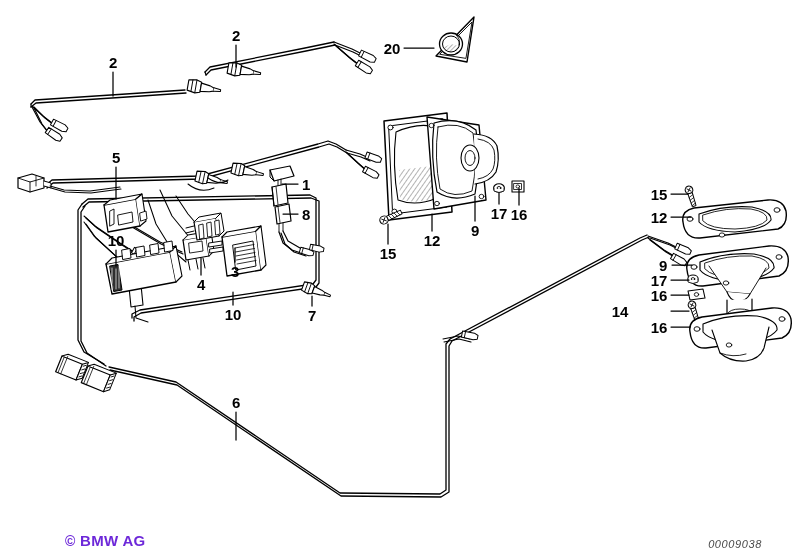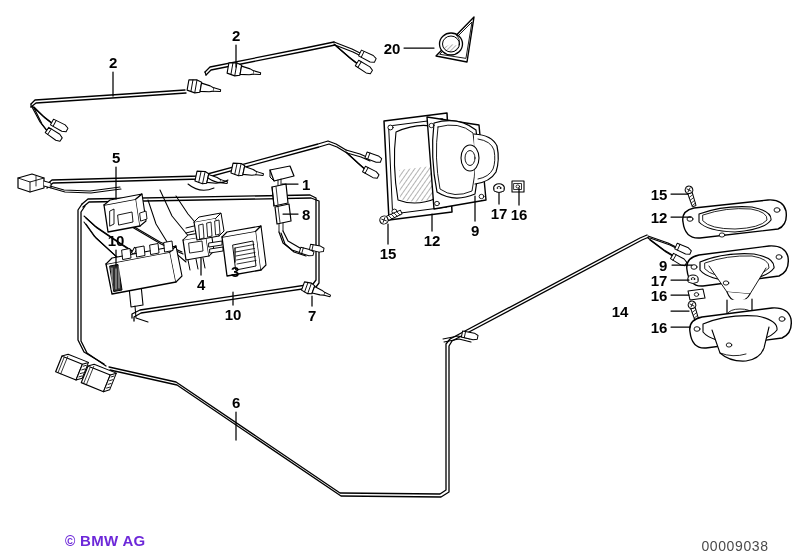--- a/index.html
+++ b/index.html
@@ -48,25 +48,26 @@
     margin-left: 39px;
   }
   #footer-copyright .cmark {
     font-size: 14px;
   }
   #footer-partnumber {
     position: absolute;
     left: 735px;
     top: 538px;
     transform: translateX(-50%);
-    font-size: 14px;
+    font-size: 11px;
     color: #4a4a4a;
     letter-spacing: 0.6px;
     white-space: nowrap;
     font-family: "Liberation Sans", sans-serif;
+    font-style: italic;
   }
 </style>
 </head>
 <body>
 
 <div id="page">
 
   <svg id="diagram-svg" viewBox="0 0 799 559" xmlns="http://www.w3.org/2000/svg">
     <defs>
       <pattern id="hatch" width="4" height="4" patternUnits="userSpaceOnUse" patternTransform="rotate(35)">

